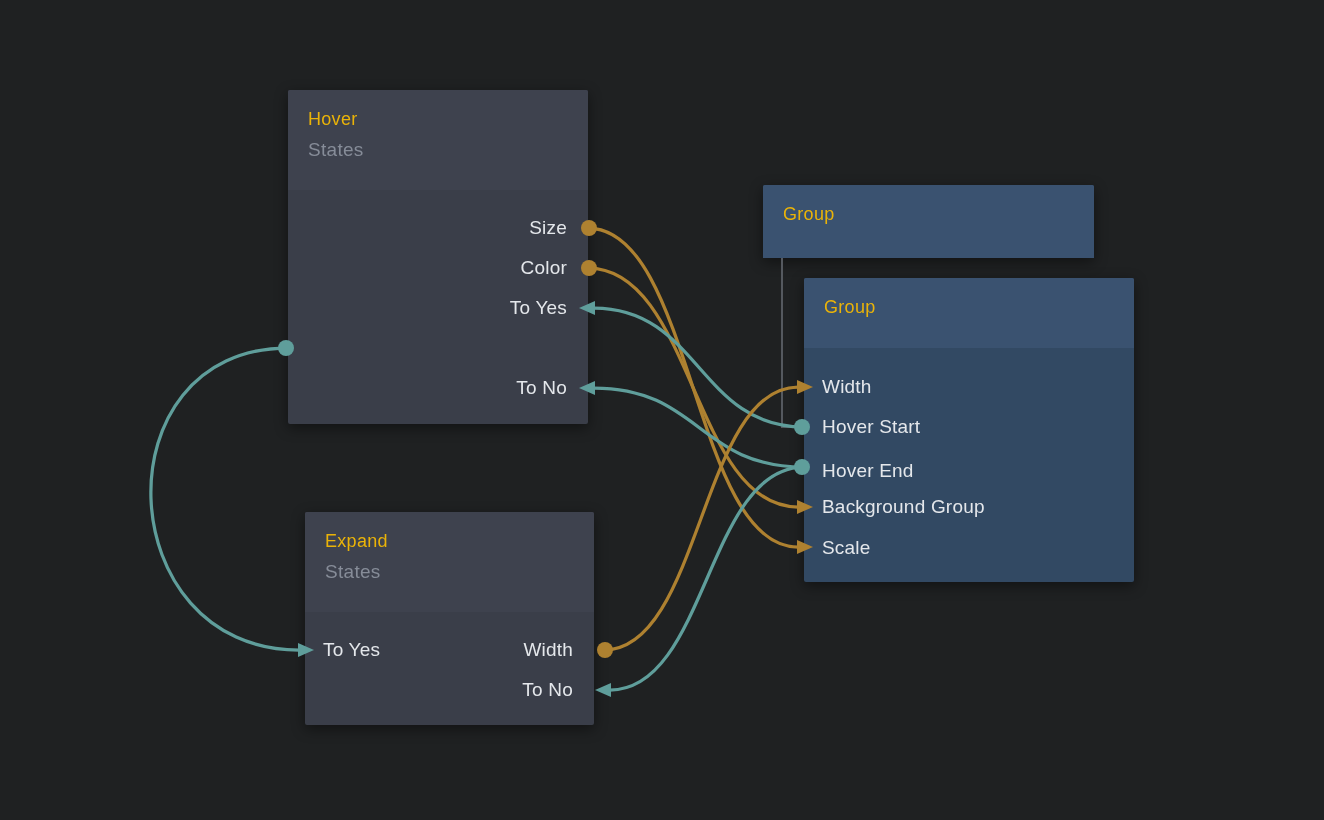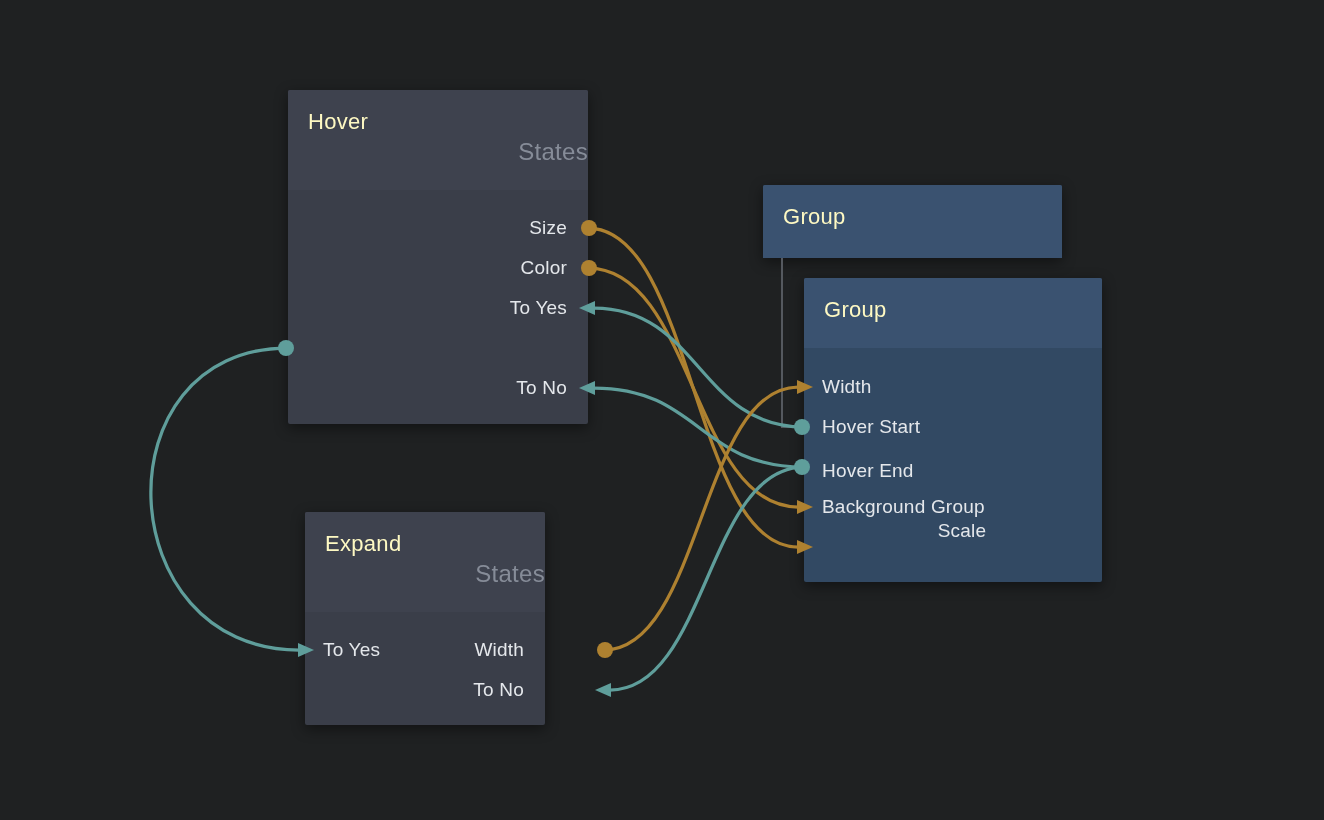--- a/index.html
+++ b/index.html
@@ -11,41 +11,40 @@
     font-family: "Liberation Sans", sans-serif;
     -webkit-font-smoothing: antialiased;
   }
   .node {
     position: absolute;
     border-radius: 2px;
     box-shadow: 0 4px 14px rgba(0,0,0,0.45);
     z-index: 1;
   }
   .node.gray { background: #3a3e49; }
-  .node.blue { background: #324963; }
+  .node.blue { background: #324963; padding-left: 32px; }
   .node-header {
     position: absolute;
     left: 0; top: 0; right: 0;
     box-sizing: border-box;
     padding: 19px 0 0 20px;
     border-radius: 2px 2px 0 0;
   }
   .gray .node-header { background: #3e424e; }
   .blue .node-header { background: #3a5270; }
   .node-title {
-    font-size: 22px;
-    color: #fef9c3;
+    font-size: 18px;
+    color: #eab308;
     letter-spacing: 0.3px;
   }
   .node-subtitle {
-    font-size: 24px;
+    font-size: 19px;
     color: #868c98;
-    margin-top: 3px;
+    margin-top: 9px;
     letter-spacing: 0.3px;
-    text-align: right;
   }
   .port-row {
     position: absolute;
     left: 0; right: 0;
     height: 26px;
     line-height: 26px;
     box-sizing: border-box;
     font-size: 19px;
     color: #e4e7eb;
     letter-spacing: 0.2px;
@@ -79,23 +78,23 @@
       </div>
     </div>
     <div class="node blue" style="left: 804px; top: 278px; width: 298px; height: 304px;">
       <div class="node-header" style="height: 70px;">
         <div class="node-title">Group</div>
       </div>
       <div class="port-row left" style="top: 96px;"><span>Width</span></div>
       <div class="port-row left" style="top: 136px;"><span>Hover Start</span></div>
       <div class="port-row left" style="top: 164px; margin-top: 16px;"><span>Hover End</span></div>
       <div class="port-row left" style="top: 216px;"><span>Background Group</span></div>
-      <div class="port-row left" style="top: 240px; text-align: center;"><span>Scale</span></div>
+      <div class="port-row left" style="top: 257px;"><span>Scale</span></div>
     </div>
-    <div class="node gray" style="left: 305px; top: 512px; width: 240px; height: 213px;">
+    <div class="node gray" style="left: 305px; top: 512px; width: 289px; height: 213px;">
       <div class="node-header" style="height: 100px;">
         <div class="node-title">Expand</div>
         <div class="node-subtitle">States</div>
       </div>
       <div class="port-row left" style="top: 125px;"><span>To Yes</span></div>
       <div class="port-row right" style="top: 125px;"><span>Width</span></div>
       <div class="port-row right" style="top: 165px;"><span>To No</span></div>
     </div>
     <svg class="wires" width="1324" height="820" viewBox="0 0 1324 820">
       <polyline points="782,258 782,427 797,427" fill="none" stroke="#55595f" stroke-width="2"></polyline>

